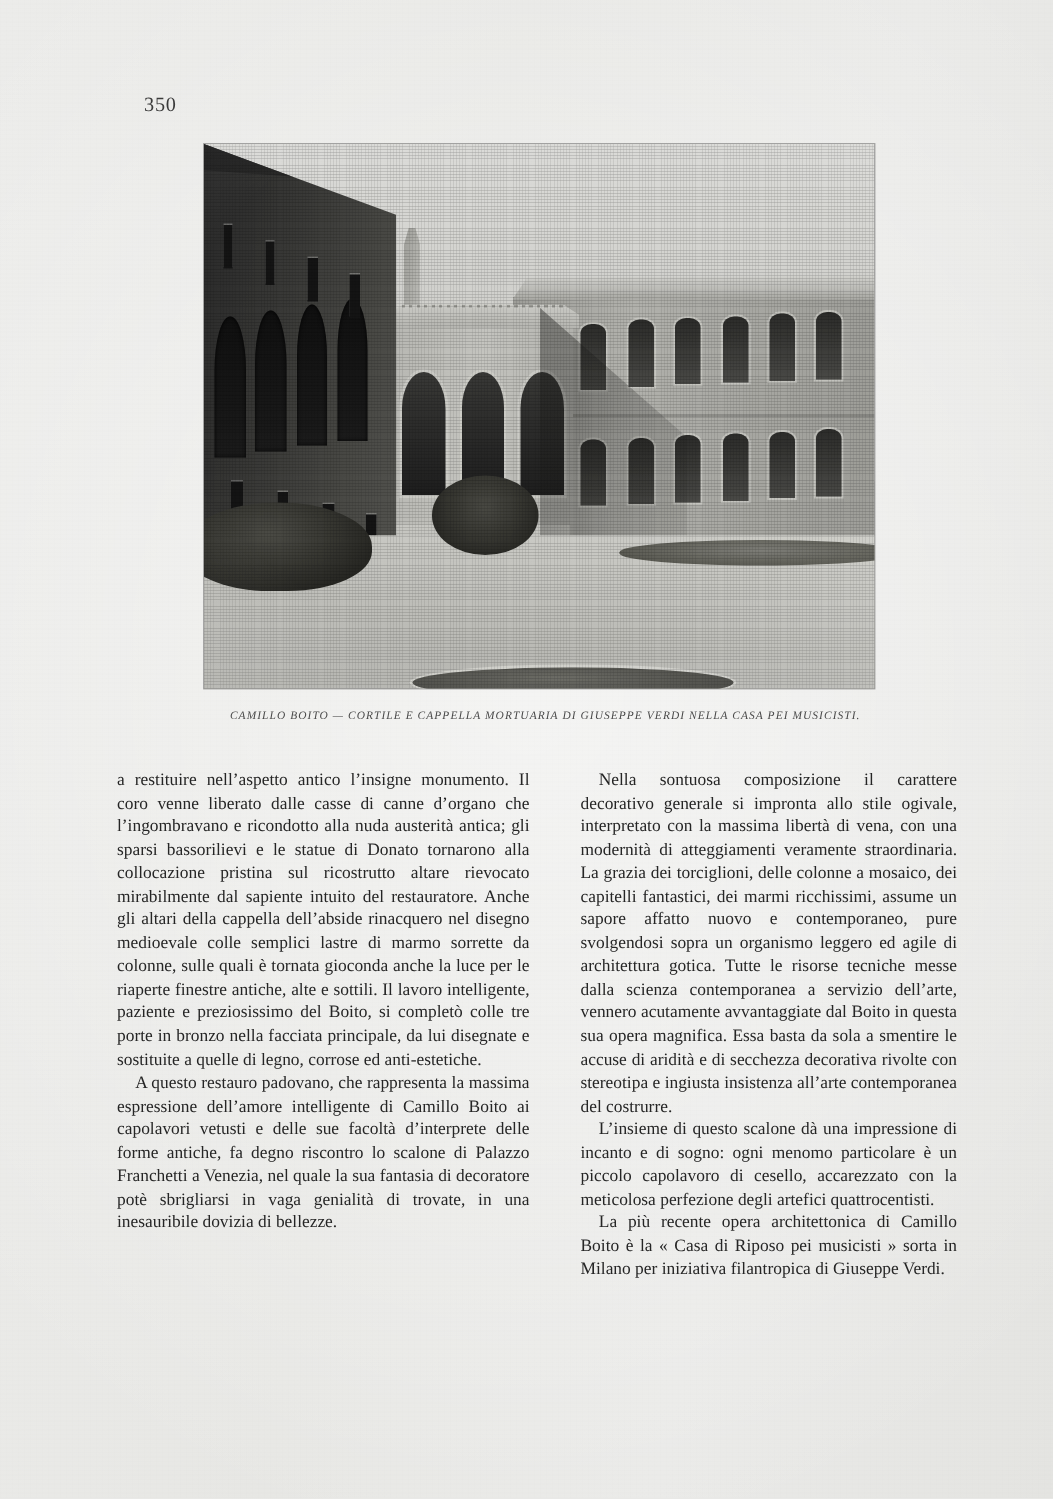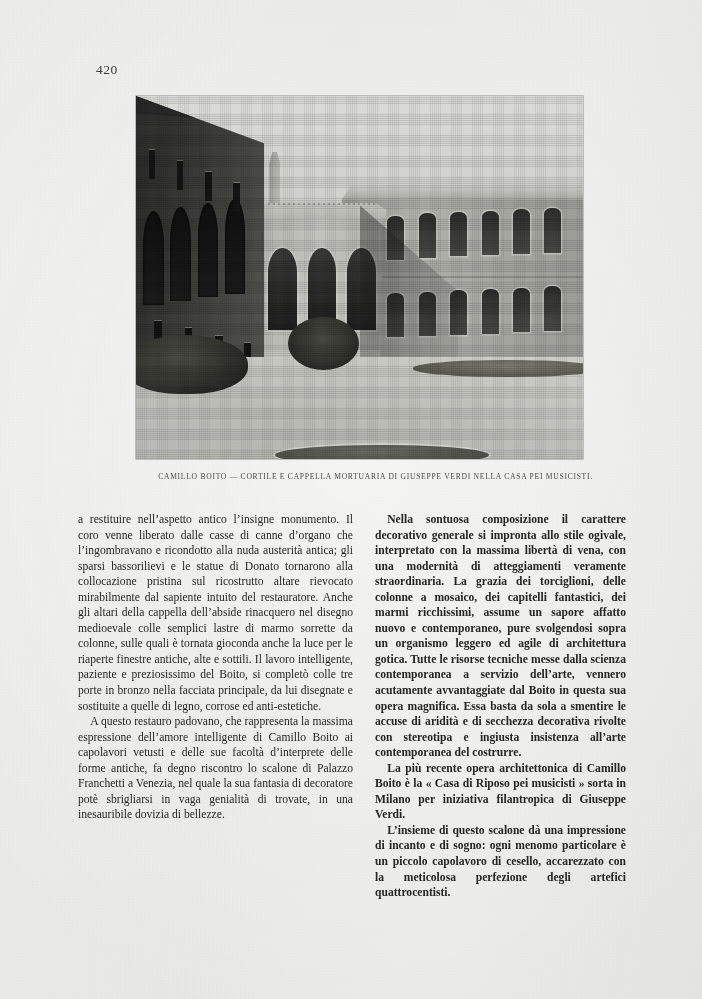--- a/index.html
+++ b/index.html
@@ -195,54 +195,55 @@
     background:radial-gradient(ellipse at 45% 35%,#4c4c46,#292925 75%);
   }
   .shrubC{
     position:absolute;left:34%;top:-40%;width:16%;height:52%;
     border-radius:50%;
     background:radial-gradient(ellipse at 50% 40%,#4a4a44,#2a2a26 80%);
   }
 
   
   .caption{
-    position:absolute;left:152px;width:447px;top:472px;
+    position:absolute;left:140px;width:447px;top:472px;
     text-align:center;
     font-size:7.6px;letter-spacing:.72px;color:#4a4a4a;
     font-variant:small-caps;
     white-space:nowrap;
+    font-style:italic;
   }
 
   
   .cols{
     position:absolute;left:78px;top:512px;width:548px;
   }
   .col{
     position:absolute;top:0;
     font-size:11.6px;line-height:15.55px;
     text-align:justify;
     text-justify:inter-word;
     color:#262626;
     hyphens:manual;
   }
   .col-left{left:0;width:275px;font-family:Liberation Serif, serif;}
-  .col-right{left:297px;width:251px;font-weight:bold;}
+  .col-right{left:309px;width:251px;}
   .col p{margin:0;text-indent:1.05em;}
   .col p.noind{text-indent:0;}
   .col p + p{margin-top:0;}
 </style>
 </head>
 <body>
 
 <div class="paper"></div>
 
 <div class="page">
 
   <div class="head">
-    <div class="folio">420</div>
+    <div class="folio">350</div>
   </div>
 
   <div class="plate">
     <div class="sky"></div>
 
     <div class="wingR">
       <div class="roof"></div>
       <div class="band" style="top:30%"></div>
       <div class="band" style="top:62%"></div>
       <div class="w" style="left:6%;top:8%;width:7%;height:17%"></div>
@@ -323,19 +324,19 @@
 
   <div class="caption">CAMILLO BOITO — CORTILE E CAPPELLA MORTUARIA DI GIUSEPPE VERDI NELLA CASA PEI MUSICISTI.</div>
 
   <div class="cols">
     <div class="col col-left">
       <p class="noind">a restituire nell’aspetto antico l’insigne monumento. Il coro venne liberato dalle casse di canne d’organo che l’ingombravano e ricondotto alla nuda austerità antica; gli sparsi bassorilievi e le statue di Donato tornarono alla collocazione pristina sul ricostrutto altare rievocato mirabilmente dal sapiente intuito del restauratore. Anche gli altari della cappella dell’abside rinacquero nel disegno medioevale colle semplici lastre di marmo sorrette da colonne, sulle quali è tornata gioconda anche la luce per le riaperte finestre antiche, alte e sottili. Il lavoro intelligente, paziente e preziosissimo del Boito, si completò colle tre porte in bronzo nella facciata principale, da lui disegnate e sostituite a quelle di legno, corrose ed anti-estetiche.</p>
       <p>A questo restauro padovano, che rappresenta la massima espressione dell’amore intelligente di Camillo Boito ai capolavori vetusti e delle sue facoltà d’interprete delle forme antiche, fa degno riscontro lo scalone di Palazzo Franchetti a Venezia, nel quale la sua fantasia di decoratore potè sbrigliarsi in vaga genialità di trovate, in una inesauribile dovizia di bellezze.</p>
     </div>
     <div class="col col-right">
       <p>Nella sontuosa composizione il carattere decorativo generale si impronta allo stile ogivale, interpretato con la massima libertà di vena, con una modernità di atteggiamenti veramente straordinaria. La grazia dei torciglioni, delle colonne a mosaico, dei capitelli fantastici, dei marmi ricchissimi, assume un sapore affatto nuovo e contemporaneo, pure svolgendosi sopra un organismo leggero ed agile di architettura gotica. Tutte le risorse tecniche messe dalla scienza contemporanea a servizio dell’arte, vennero acutamente avvantaggiate dal Boito in questa sua opera magnifica. Essa basta da sola a smentire le accuse di aridità e di secchezza decorativa rivolte con stereotipa e ingiusta insistenza all’arte contemporanea del costrurre.</p>
+      <p>L’insieme di questo scalone dà una impressione di incanto e di sogno: ogni menomo particolare è un piccolo capolavoro di cesello, accarezzato con la meticolosa perfezione degli artefici quattrocentisti.</p>
       <p>La più recente opera architettonica di Camillo Boito è la « Casa di Riposo pei musicisti » sorta in Milano per iniziativa filantropica di Giuseppe Verdi.</p>
-      <p>L’insieme di questo scalone dà una impressione di incanto e di sogno: ogni menomo particolare è un piccolo capolavoro di cesello, accarezzato con la meticolosa perfezione degli artefici quattrocentisti.</p>
     </div>
   </div>
 
   <div class="grain"></div>
 </div>
 
 </body></html>

